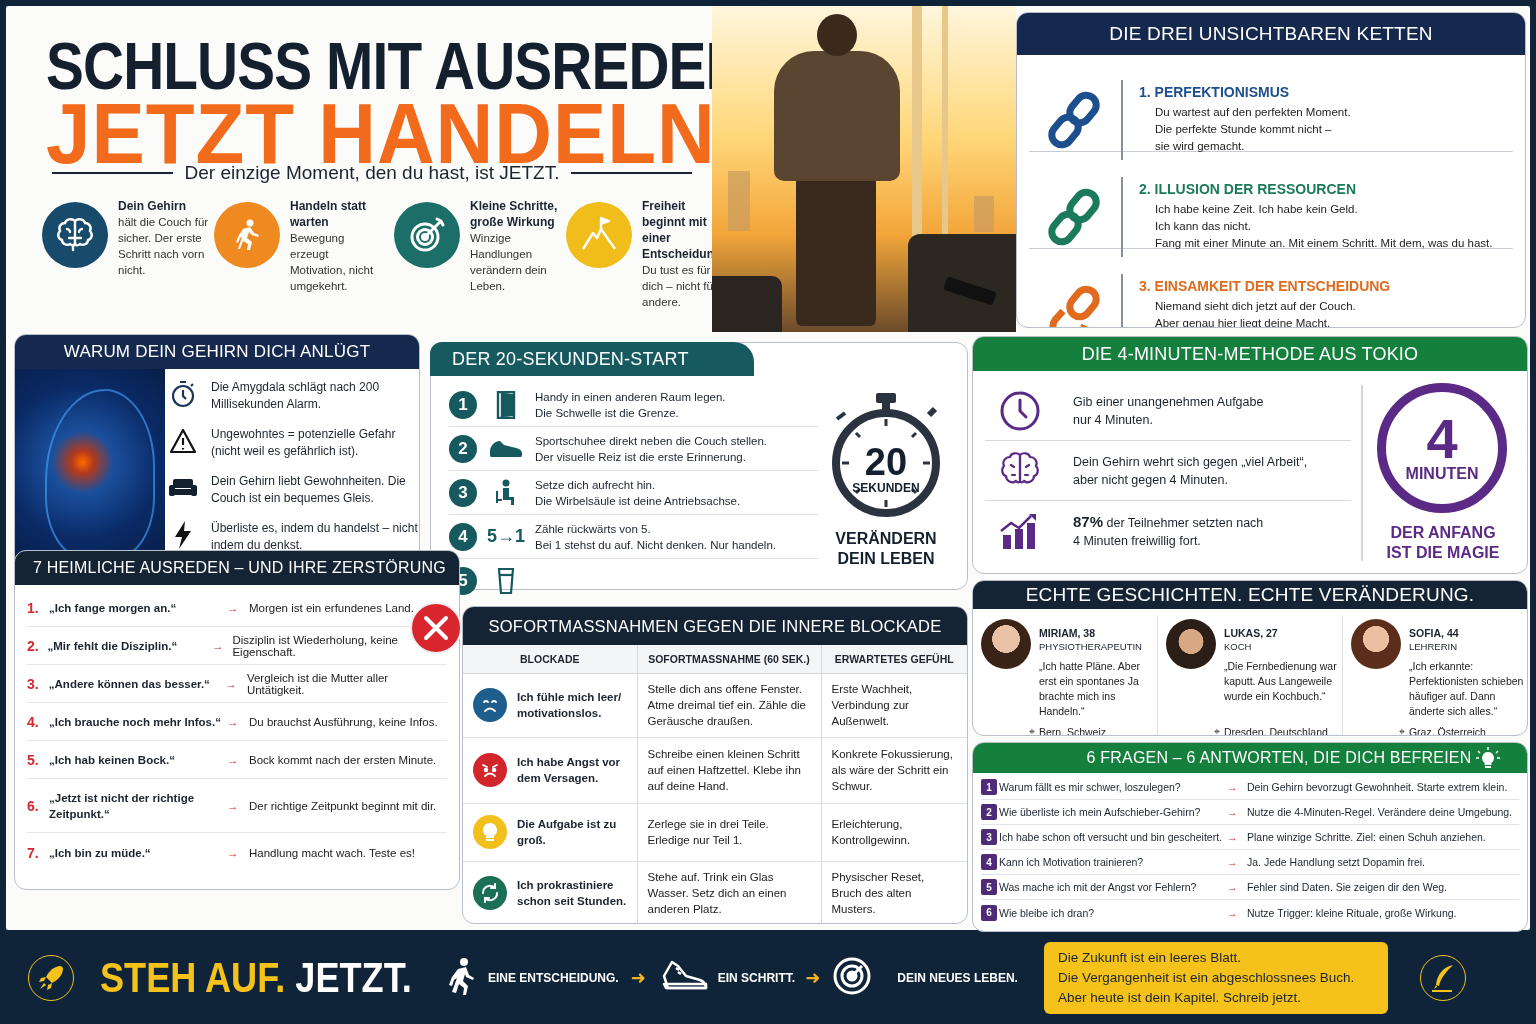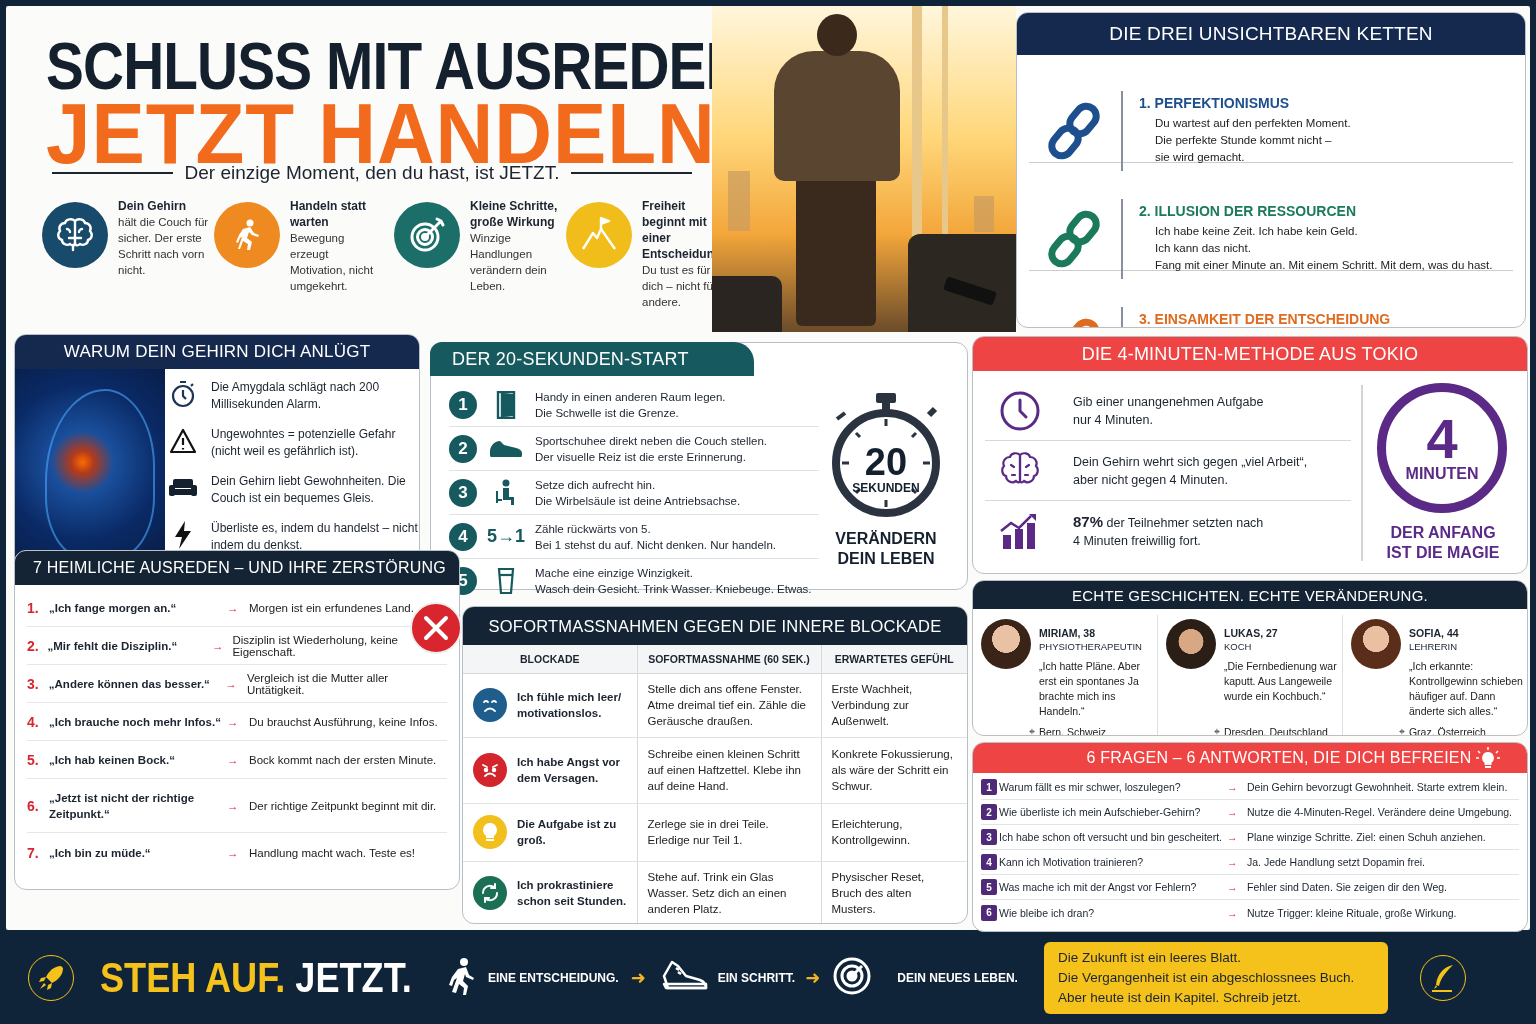--- a/index.html
+++ b/index.html
@@ -27,24 +27,24 @@
 .hero .head{position:absolute;left:105px;top:8px;width:40px;height:42px;background:#3b2a1c;border-radius:50%}
 .hero .legs{position:absolute;left:84px;top:170px;width:80px;height:150px;background:#3a2a1d;border-radius:6px}
 .hero .sofa1{position:absolute;left:-10px;top:270px;width:80px;height:70px;background:#2a2520;border-radius:10px}
 .hero .sofa2{position:absolute;left:196px;top:228px;width:120px;height:110px;background:#2d2722;border-radius:12px}
 .hero .remote{position:absolute;left:232px;top:278px;width:52px;height:14px;background:#111;border-radius:3px;transform:rotate(18deg)}
 
 .card{position:absolute;background:#fff;border:1.5px solid #b9bfc7;border-radius:12px;overflow:hidden}
 .card .hd{height:34px;display:flex;align-items:center;justify-content:center;color:#fff;font-weight:400;font-size:17px;letter-spacing:.2px;white-space:nowrap}
 .navy{background:#15294e}
 .teal{background:#16595f}
-.purple{background:#ef4444}
+.purple{background:#15803d}
 .dark{background:#142435}
 
-.chain-row{display:flex;align-items:flex-start;height:92px;border-bottom:1.5px solid #c9cdd3;margin:16px 12px;padding-top:20px}
+.chain-row{display:flex;align-items:flex-start;height:92px;border-bottom:1.5px solid #c9cdd3;margin:5px 12px;padding-top:20px}
 .chain-row:last-child{border-bottom:none}
 .chain-row .ci{width:94px;height:80px;display:flex;align-items:center;justify-content:center;border-right:2px solid #8890a0;margin-right:16px}
 .chain-row h4{font-size:14px;font-weight:700;margin:4px 0 4px}
 .chain-row p{font-size:11.5px;line-height:17px;color:#222;padding-left:16px}
 
 .brainpic{position:absolute;left:0;top:34px;width:150px;height:207px;background:radial-gradient(circle at 45% 45%,#ff6a00 0,#b23a1c 8%,#1a4f9c 22%,#0a2a66 55%,#081a3e 100%)}
 .brainpic .face{position:absolute;left:30px;top:20px;width:110px;height:170px;border:2px solid #4aa6ff;border-radius:60% 50% 40% 40%;opacity:.6}
 .blist{position:absolute;left:154px;top:44px;width:250px}
 .blist .r{display:flex;gap:14px;align-items:flex-start;margin-bottom:13px}
 .blist .r .i{width:28px;height:30px;flex:none;display:flex;align-items:center;justify-content:center}
@@ -323,21 +323,20 @@
         <p><span>Zähle rückwärts von 5.</span><br><span>Bei 1 stehst du auf. Nicht denken. Nur handeln.</span></p>
       </div>
       <div class="step">
         <div class="n">5</div>
         <div class="i">
             <svg width="18" height="28" viewBox="0 0 18 28" fill="none" stroke="#16595f" stroke-width="2.2">
               <path d="M2 2h14l-2 24H4z"></path>
               <path d="M2.5 8h13"></path>
             </svg>
           </div>
-        <p><span>Mache eine einzige Winzigkeit.</span><br><span>Wasch dein Gesicht. Trink Wasser. Kniebeuge. Etwas.</span></p>
       </div>
     </div>
     <svg class="stopwatch" viewBox="0 0 126 126">
       <rect x="53" y="2" width="20" height="10" rx="2" fill="#2b3340"></rect>
         <rect x="59" y="10" width="8" height="10" fill="#2b3340"></rect>
       <path d="M106 24l6-6" stroke="#2b3340" stroke-width="6"></path>
         <path d="M14 28l8-6" stroke="#2b3340" stroke-width="4"></path>
       <circle cx="63" cy="72" r="50" fill="none" stroke="#2b3340" stroke-width="8"></circle>
       <g stroke="#2b3340" stroke-width="3">
           <path d="M63 28v7M63 109v7M19 72h7M100 72h7M33 42l4 4M93 42l-4 4M33 102l4-4M93 102l-4-4"></path>
@@ -524,21 +523,21 @@
               </div>
             </td>
           <td>Stehe auf. Trink ein Glas Wasser. Setz dich an einen anderen Platz.</td>
           <td>Physischer Reset, Bruch des alten Musters.</td>
         </tr>
       </tbody>
     </table>
   </div>
 
   <div class="card" style="left:966px;top:574px;width:556px;height:156px">
-    <div class="hd dark" style="height:28px;font-size:15px">ECHTE GESCHICHTEN. ECHTE VERÄNDERUNG.</div>
+    <div class="hd dark" style="height:28px;font-size:19px">ECHTE GESCHICHTEN. ECHTE VERÄNDERUNG.</div>
     <div class="stories">
       <div class="story">
         <div class="av" style="background:radial-gradient(circle at 50% 40%,#e9c2a6 0 35%,#3a2418 36% 100%)"></div>
         <div class="nm">MIRIAM, 38</div>
         <div class="jb">PHYSIOTHERAPEUTIN</div>
         <div class="qt">„Ich hatte Pläne. Aber erst ein spontanes Ja brachte mich ins Handeln.“</div>
         <div class="loc">
             <span>⌖</span>
             <span>Bern, Schweiz</span>
           </div>
@@ -550,21 +549,21 @@
         <div class="qt">„Die Fernbedienung war kaputt. Aus Langeweile wurde ein Kochbuch.“</div>
         <div class="loc">
             <span>⌖</span>
             <span>Dresden, Deutschland</span>
           </div>
       </div>
       <div class="story">
         <div class="av" style="background:radial-gradient(circle at 50% 40%,#eac0a2 0 33%,#5a2e1a 34% 80%,#c9282c 81% 100%)"></div>
         <div class="nm">SOFIA, 44</div>
         <div class="jb">LEHRERIN</div>
-        <div class="qt">„Ich erkannte: Kontrollgewinn schieben häufiger auf. Dann änderte sich alles.“</div>
+        <div class="qt">„Ich erkannte: Perfektionisten schieben häufiger auf. Dann änderte sich alles.“</div>
         <div class="loc">
             <span>⌖</span>
             <span>Graz, Österreich</span>
           </div>
       </div>
     </div>
   </div>
 
   <div class="card" style="left:966px;top:736px;width:556px;height:190px">
     <div class="hd purple" style="height:30px;justify-content:center;padding-left:58px;font-size:16px">

